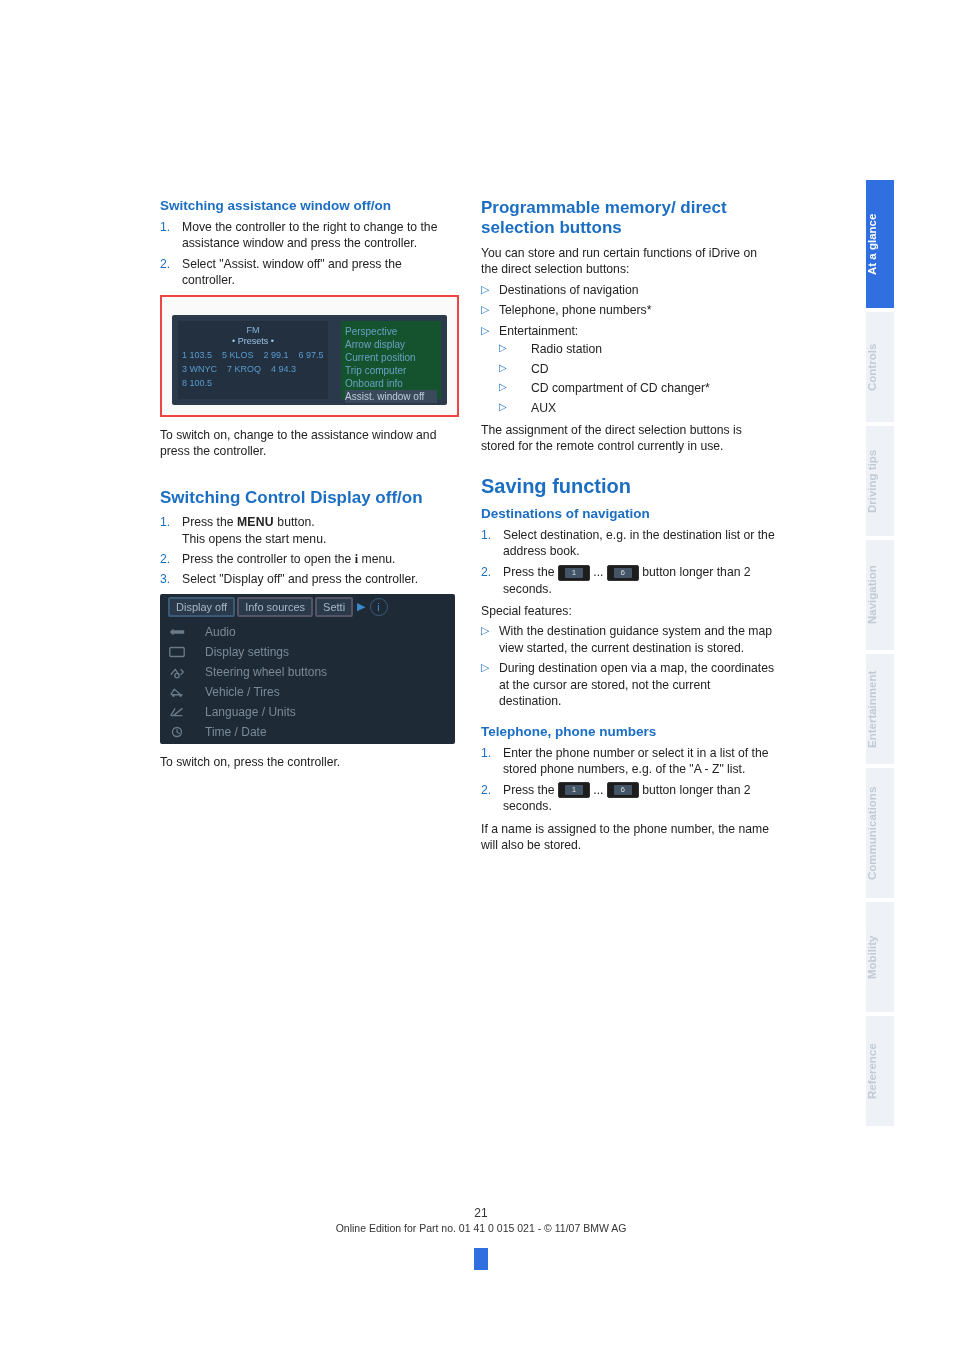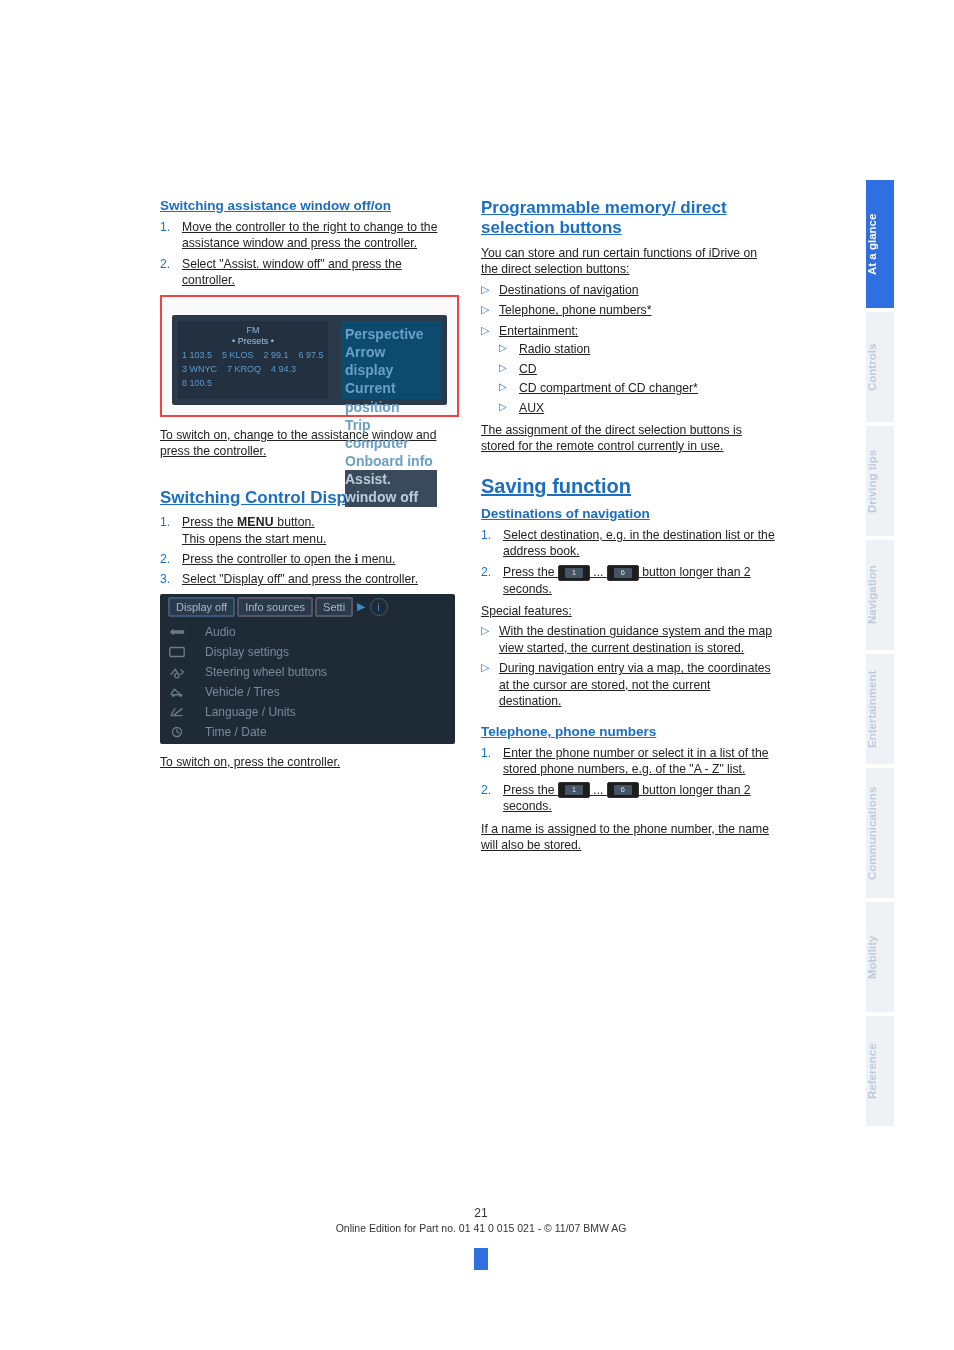--- a/index.html
+++ b/index.html
@@ -2,35 +2,35 @@
 <html><head>
 <meta charset="utf-8">
 <style>
   html,body{margin:0;padding:0;background:#fff;font-family:Arial,Helvetica,sans-serif;color:#222;}
   .page{width:954px;height:1350px;position:relative;box-sizing:border-box;}
   .content{position:absolute;left:160px;top:198px;width:620px;display:flex;gap:26px;}
   .col{width:295px;}
   .h-blue-small{color:#1b6ec2;font-weight:bold;font-size:13.5px;margin:0 0 4px 0;line-height:1.25;}
   .h-blue-large{color:#1b6ec2;font-weight:bold;font-size:17px;margin:0 0 6px 0;line-height:1.2;}
   .h-blue-mid{color:#1b6ec2;font-weight:bold;font-size:20px;margin:0 0 6px 0;}
-  p, li{font-size:12.2px;line-height:1.35;color:#222;text-decoration:underline;}
+  p, li{font-size:12.2px;line-height:1.35;color:#222;}
   p{margin:0 0 4px 0;}
   ol.numlist{list-style:none;padding:0;margin:0 0 6px 0;}
   ol.numlist>li{position:relative;padding-left:22px;margin:0 0 4px 0;}
   ol.numlist>li>.num{position:absolute;left:0;top:0;color:#1b6ec2;font-size:12.2px;}
   ul.tri{list-style:none;padding:0;margin:0 0 6px 0;}
   ul.tri>li{position:relative;padding-left:18px;margin:0 0 4px 0;}
   ul.tri>li::before{content:"▷";position:absolute;left:0;top:0;color:#1b6ec2;font-size:11px;line-height:1.4;}
   ul.tri2{list-style:none;padding:0;margin:2px 0 4px 0;}
-  ul.tri2>li{position:relative;padding-left:20px;margin:0 0 3px 0;font-size:12.2px;}
+  ul.tri2>li{position:relative;padding-left:32px;margin:0 0 3px 0;font-size:12.2px;}
   ul.tri2>li::before{content:"▷";position:absolute;left:0;top:0;color:#1b6ec2;font-size:10px;line-height:1.4;}
   .img-box{width:295px;height:118px;border:2px solid #ef4444;background:#fafafa;position:relative;margin:6px 0 10px 0;}
   .img-inner1{position:absolute;left:10px;top:18px;right:10px;bottom:10px;background:#2a3a4a;border-radius:2px;}
   .img-inner1 .left{position:absolute;left:6px;top:6px;width:150px;bottom:6px;background:#223040;color:#5a9bcf;font-size:9px;line-height:1.3;padding:4px;box-sizing:border-box;}
-  .img-inner1 .right{position:absolute;right:6px;top:6px;width:100px;bottom:6px;background:#0c4a6e;color:#6aa0c5;font-size:14px;line-height:1.3;padding:4px;box-sizing:border-box;font-weight:bold;}
+  .img-inner1 .right{position:absolute;right:6px;top:6px;width:100px;bottom:6px;background:#14532d;color:#6aa0c5;font-size:10px;line-height:1.3;padding:4px;box-sizing:border-box;}
   .img-inner1 span{display:block;}
   .img-box2{width:295px;height:150px;background:#1e2a36;border-radius:2px;margin:6px 0 10px 0;position:relative;color:#7a8a98;font-size:12px;}
   .img-box2 .tabrow{position:absolute;top:2px;left:8px;right:4px;height:22px;display:flex;align-items:center;}
   .img-box2 .tabrow .tab{background:#2a3a4a;border:2px solid #3a5a78;color:#a8b8c8;font-size:11px;padding:2px 6px;border-radius:2px;margin-right:2px;}
   .img-box2 .tabrow .tab.grey{border-color:#556;}
   .img-box2 .tabrow .circ{width:16px;height:16px;border-radius:50%;border:1px solid #3a5a78;color:#3a8ad0;font-size:11px;text-align:center;line-height:16px;margin-left:2px;}
   .img-box2 .tabrow .tri{color:#3a8ad0;margin:0 2px;font-size:11px;}
   .img-box2 .menu{position:absolute;top:28px;left:8px;right:8px;}
   .img-box2 .menu div{padding:3px 0;display:flex;align-items:center;gap:19px;}
   .img-box2 .menu svg{width:18px;height:14px;flex:0 0 18px;}
@@ -187,21 +187,21 @@
           <span>Press the </span>
           <span class="key"><span class="chip"></span><span class="txt">1</span></span>
           <span> ... </span>
           <span class="key"><span class="chip"></span><span class="txt">6</span></span>
           <span> button longer than 2 seconds.</span>
         </li>
       </ol>
       <p>Special features:</p>
       <ul class="tri">
         <li>With the destination guidance system and the map view started, the current destination is stored.</li>
-        <li>During navigation entry via a map, the coordinates at the cursor are stored, not the current destination.</li>
+        <li>During destination open via a map, the coordinates at the cursor are stored, not the current destination.</li>
       </ul>
 
       <div style="height:8px;"></div>
       <p class="h-blue-small">Telephone, phone numbers</p>
       <ol class="numlist">
         <li><span class="num">1.</span><span>Enter the phone number or select it in a list of the stored phone numbers, e.g. of the "A - Z" list.</span></li>
         <li><span class="num">2.</span>
           <span>Press the </span>
           <span class="key"><span class="chip"></span><span class="txt">1</span></span>
           <span> ... </span>

